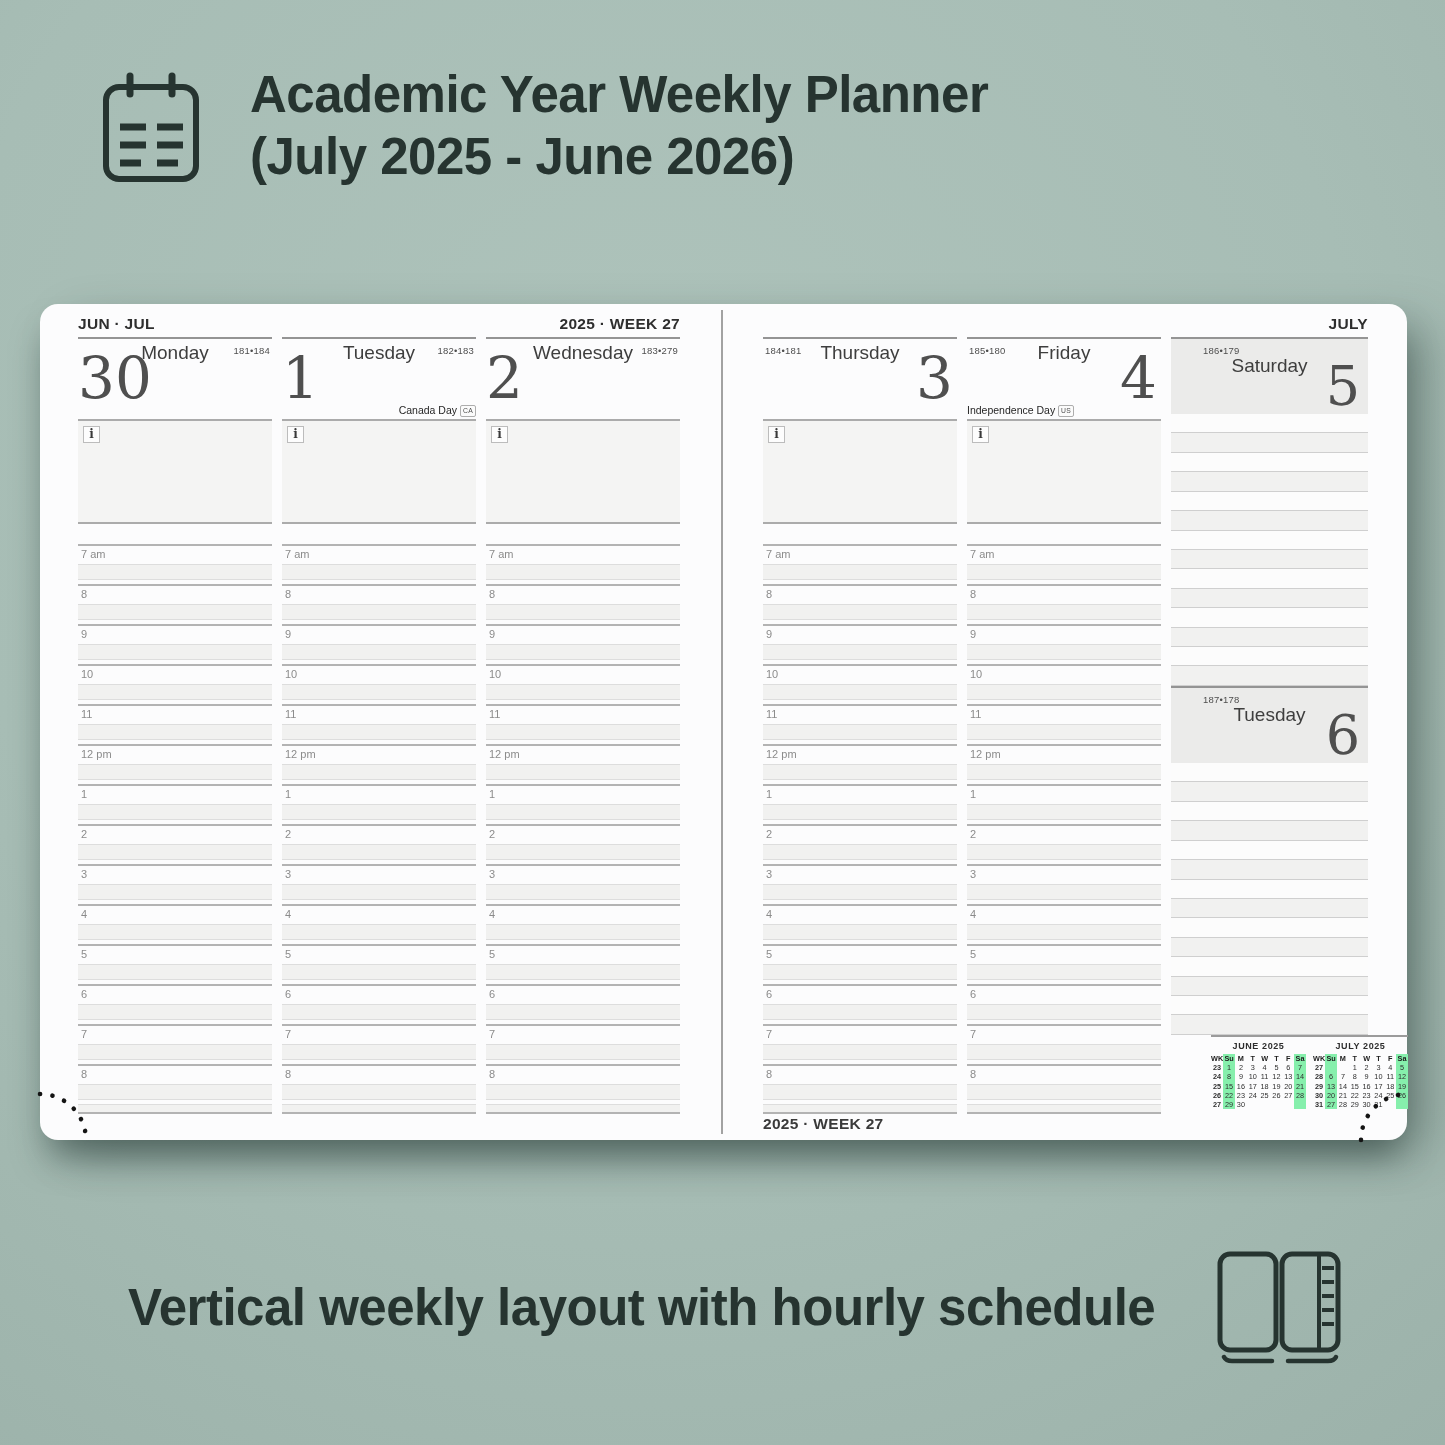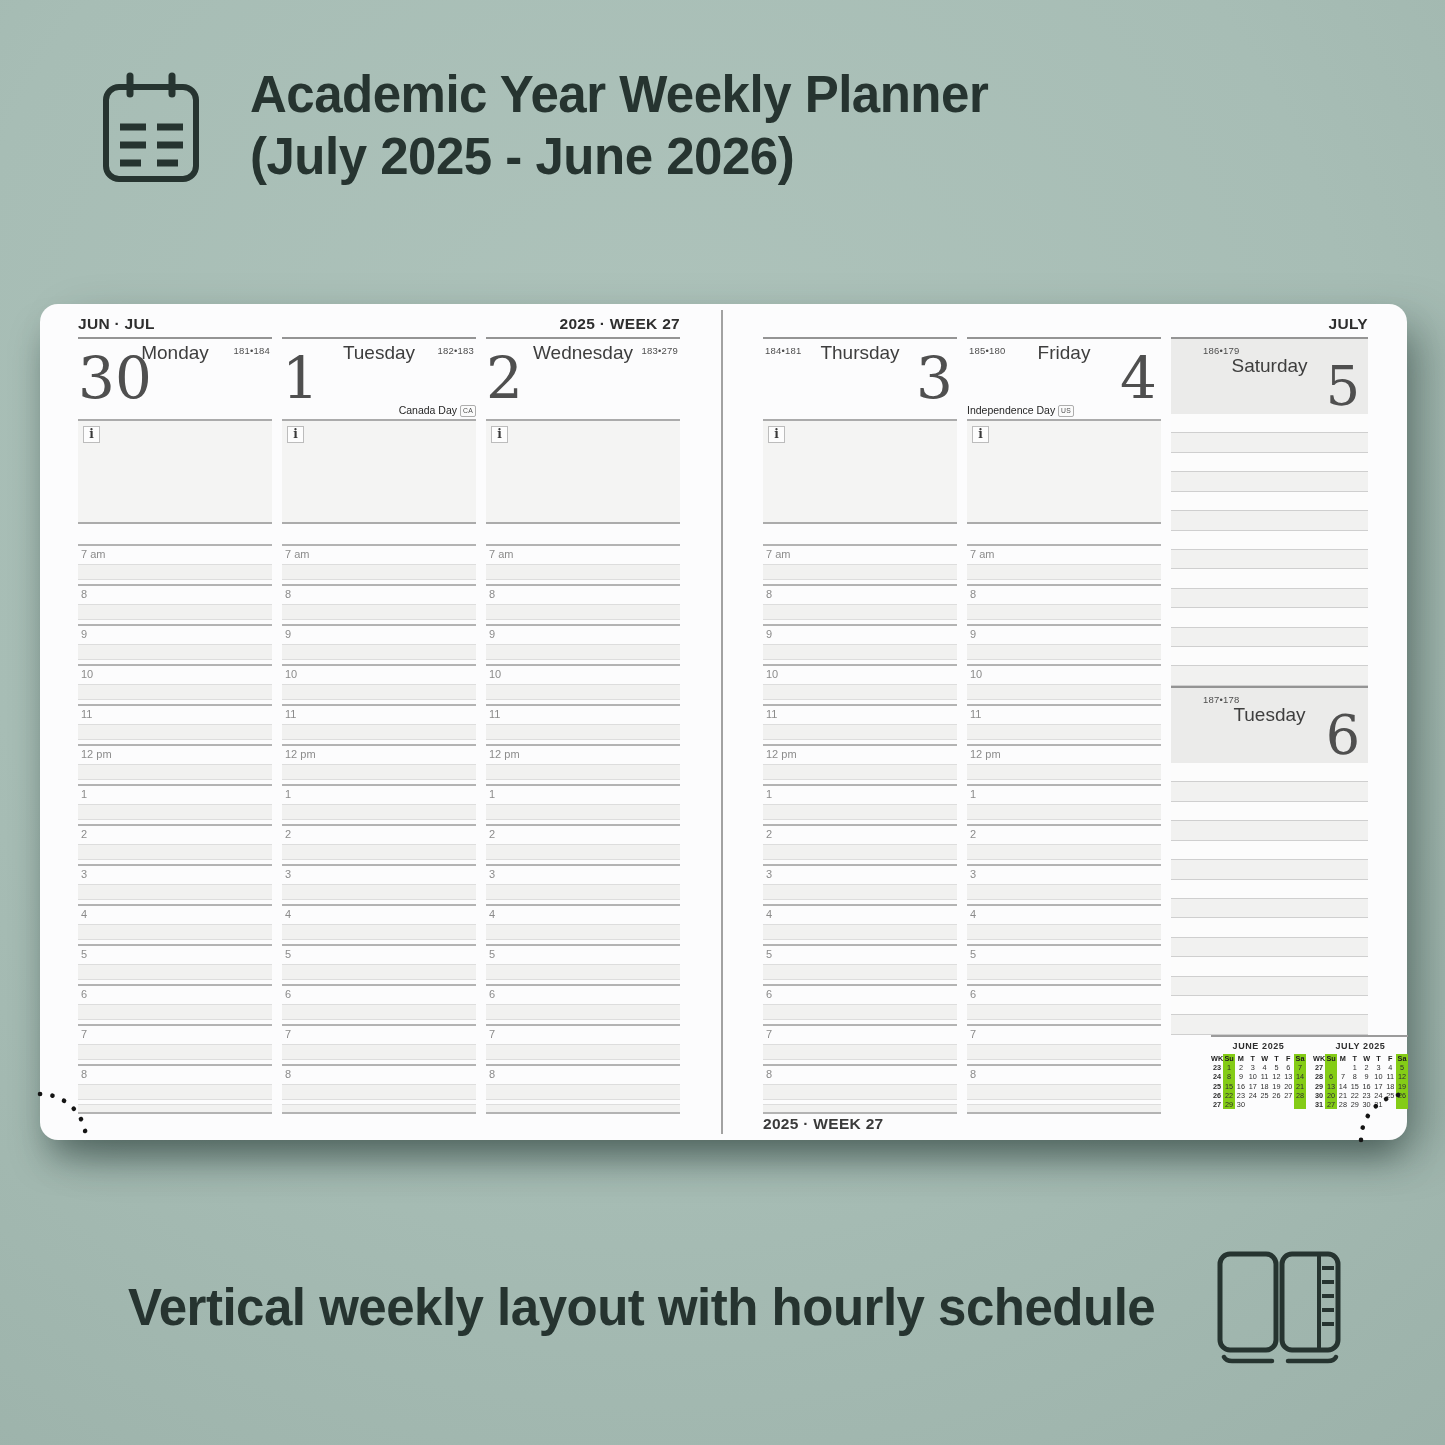--- a/index.html
+++ b/index.html
@@ -70,21 +70,21 @@
   .rules { position:absolute; left:0; width:197px; height:272px; display:flex; flex-direction:column; }
   .rr { flex:1; border-bottom:1px solid #cfcfcf; background:#fcfcfc; }
   .rr.shade { background:#f1f1f0; }
   .mcwrap { position:absolute; top:731px; left:0; width:197px; height:81px; border-top:2px solid #9b9b9b;margin-left:40px; }
   .mini { position:absolute; top:4px; width:95px; }
   .mtitle { font-size:9px; font-weight:bold; text-align:center; color:#2e2e2e; letter-spacing:0.6px; height:13px; }
   .mgrid { display:grid; grid-template-columns:repeat(8,1fr); }
   .mgrid span { font-size:7.3px; line-height:9.2px; text-align:center; color:#2f2f2f; }
   .mgrid .mh { font-weight:bold; color:#202020;text-align:center; }
   .mgrid .wk { font-weight:bold; }
-  .mgrid .we { background:#84cc16; }
+  .mgrid .we { background:#86efac; }
 
   #corner-dots { position:absolute; left:0; top:0; width:1445px; height:1445px; pointer-events:none; }
 </style>
 </head>
 <body>
 
 <svg class="hero-icon" width="102" height="112" viewBox="0 0 102 112">
   <rect x="6" y="15" width="90" height="92" rx="13" fill="none" stroke="#263430" stroke-width="6"></rect>
   <line x1="30" y1="4" x2="30" y2="22" stroke="#263430" stroke-width="7" stroke-linecap="round"></line>
   <line x1="72" y1="4" x2="72" y2="22" stroke="#263430" stroke-width="7" stroke-linecap="round"></line>

